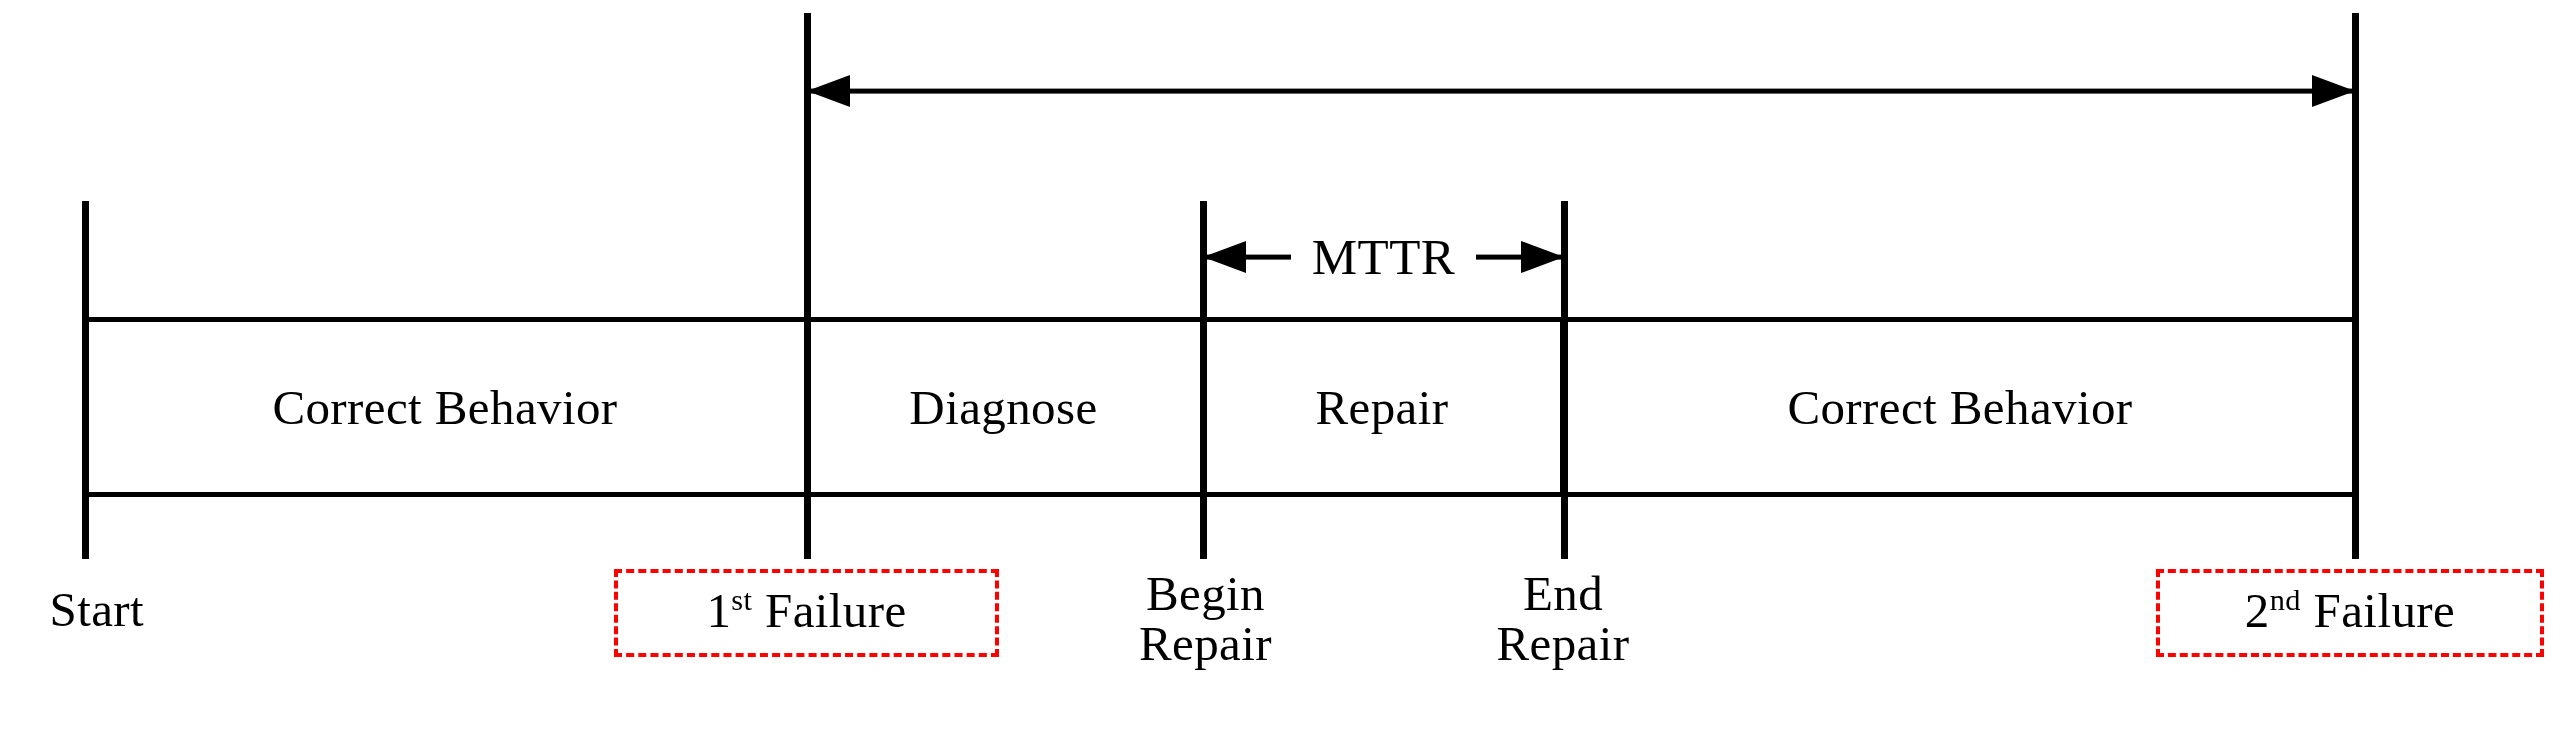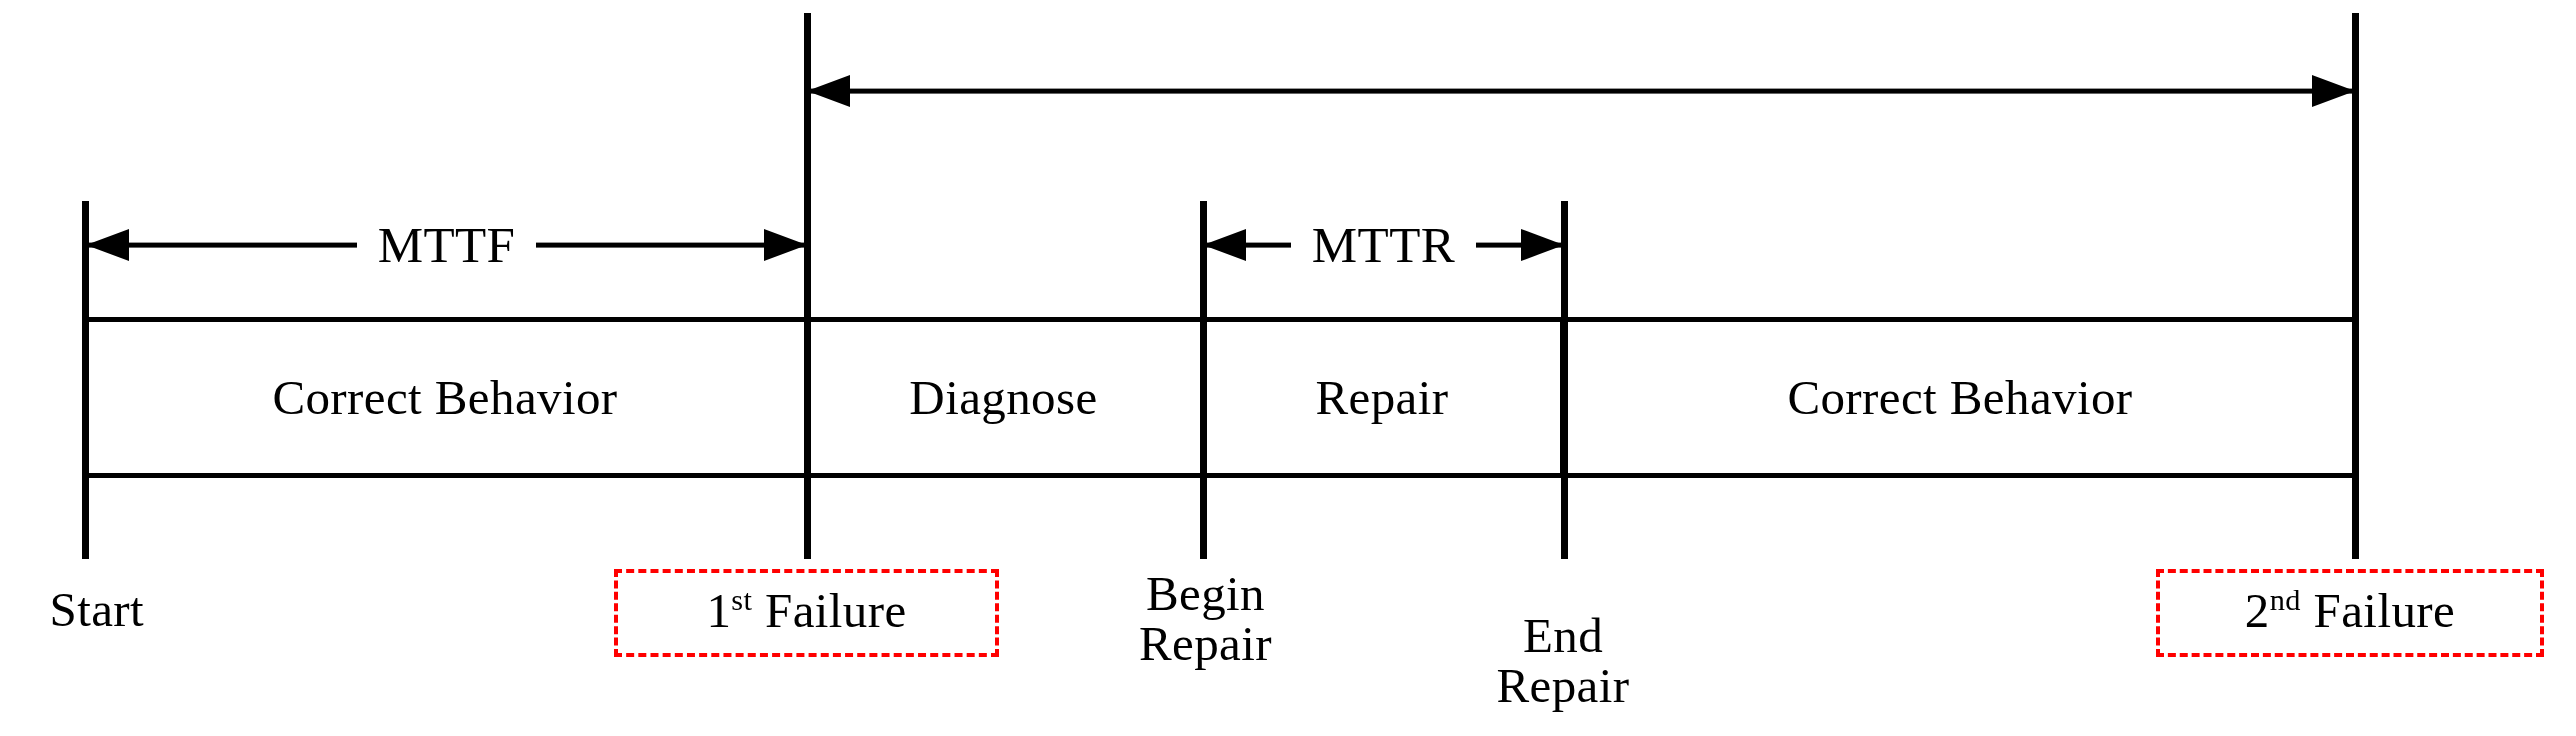--- a/index.html
+++ b/index.html
@@ -22,21 +22,21 @@
     position: absolute;
     background: #000000;
   }
 
   
   #timeline-band {
     position: absolute;
     left: 86px;
     top: 317px;
     width: 2269px;
-    height: 161px;
+    height: 180px;
     border-top: 5.6px solid #000000;
     border-bottom: 5.6px solid #000000;
     box-sizing: border-box;
   }
   .phase-cell {
     position: absolute;
     top: 0;
     height: 100%;
     display: flex;
     align-items: center;
@@ -141,33 +141,22 @@
     <div class="seg">
       <span class="line"></span>
       <span class="arrowhead left"></span>
     </div>
     <div class="seg">
       <span class="line"></span>
       <span class="arrowhead right"></span>
     </div>
   </div>
 
-  <div class="measure" style="left:86px; top:210px; width:721px;">
-    <div class="seg">
-      <span class="line"></span>
-      <span class="arrowhead left"></span>
-    </div>
-    <div class="label">MTTF</div>
-    <div class="seg">
-      <span class="line"></span>
-      <span class="arrowhead right"></span>
-    </div>
-  </div>
-
-  <div class="measure" style="left:1203px; top:210px; width:361px;">
+
+  <div class="measure" style="left:1203px; top:222px; width:361px;">
     <div class="seg">
       <span class="line"></span>
       <span class="arrowhead left"></span>
     </div>
     <div class="label">MTTR</div>
     <div class="seg">
       <span class="line"></span>
       <span class="arrowhead right"></span>
     </div>
   </div>
@@ -194,21 +183,21 @@
 
   <div class="event-caption boxed" style="left:614px; top:569px; width:385px; box-sizing:border-box;">
     <span>1</span><sup>st</sup><span> Failure</span>
   </div>
 
   <div class="event-caption" style="left:1055px; top:569px; width:301px;">
     <span class="l1">Begin</span>
     <span class="l2">Repair</span>
   </div>
 
-  <div class="event-caption" style="left:1420px; top:569px; width:286px;margin-top:42px;">
+  <div class="event-caption" style="left:1420px; top:569px; width:286px;">
     <span class="l1">End</span>
     <span class="l2">Repair</span>
   </div>
 
   <div class="event-caption boxed" style="left:2156px; top:569px; width:388px; box-sizing:border-box;">
     <span>2</span><sup>nd</sup><span> Failure</span>
   </div>
 
 </div>
 

